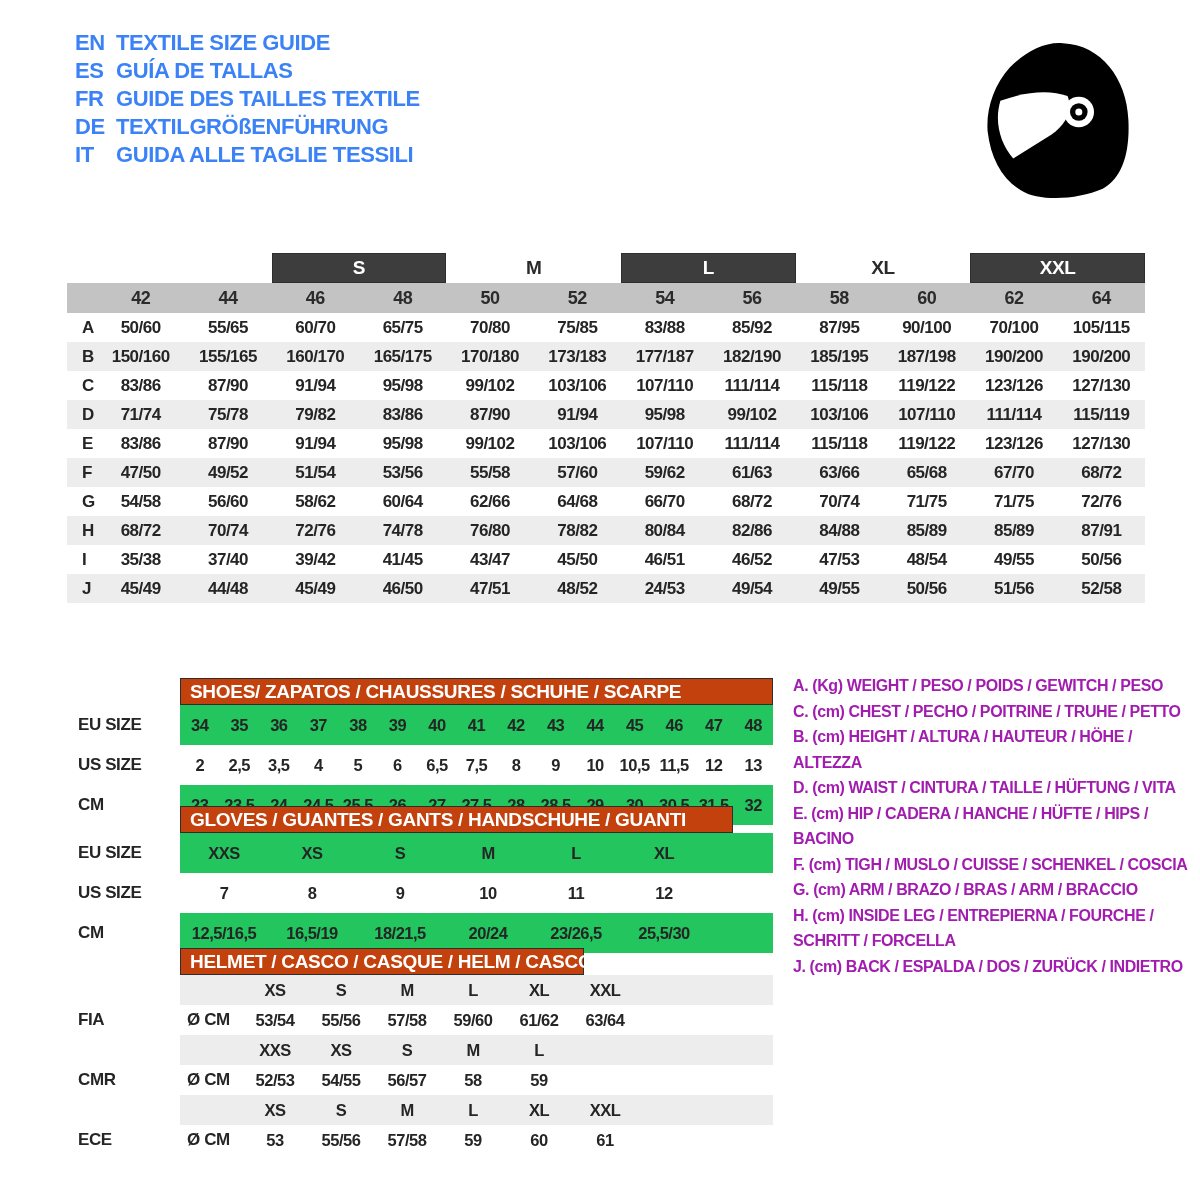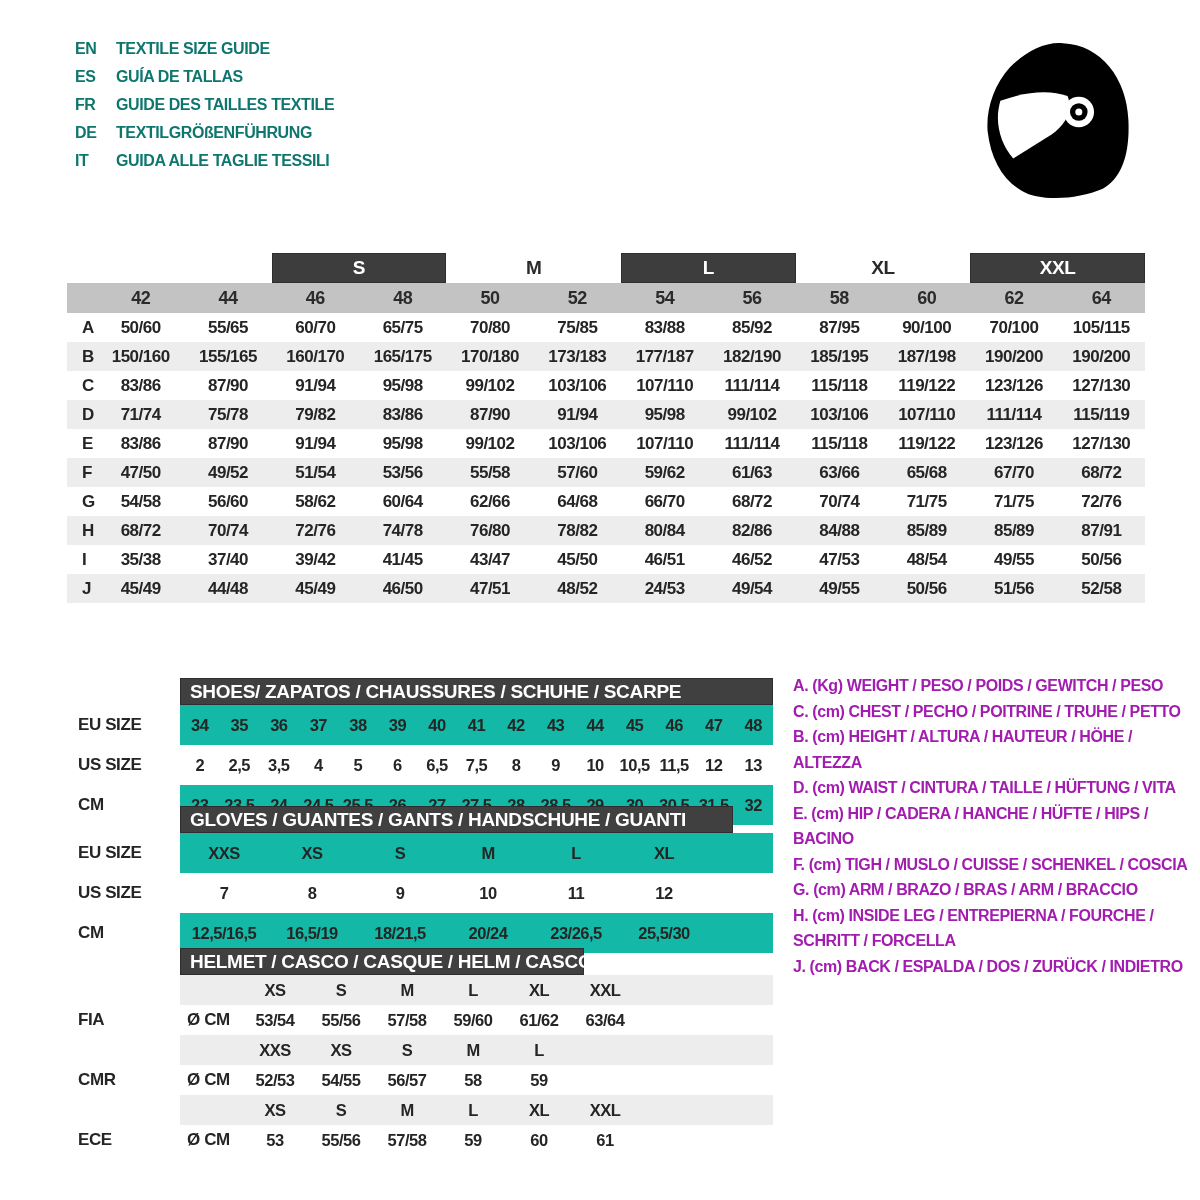--- a/index.html
+++ b/index.html
@@ -5,21 +5,21 @@
   * { margin:0; padding:0; box-sizing:border-box; }
   html,body { width:1200px; height:1200px; }
   body {
     position:relative; width:1200px; height:1200px; background:#ffffff;
     font-family:"Liberation Sans", sans-serif; color:#252525;
     -webkit-font-smoothing:antialiased; overflow:hidden;
   }
 
   
   .top-header { position:absolute; left:75px; top:30px; }
-  .lang-row { display:flex; height:28px; align-items:flex-end; font-weight:bold; font-size:16px; letter-spacing:-0.4px; color:#0f766e; }
+  .lang-row { display:flex; height:28px; align-items:flex-start; font-weight:bold; font-size:22px; letter-spacing:-0.4px; color:#3b82f6; }
   .lang-code { width:41px; }
 
   
   .helmet-logo { position:absolute; left:978px; top:38px; width:160px; height:172px; }
 
   
   .main-table { position:absolute; left:67px; top:253px; width:1078px; font-weight:bold; }
   .mt-flex { display:flex; }
   .mt-spacer { width:30px; flex:0 0 30px; }
   .mt-grid12 { flex:1; display:grid; grid-template-columns:repeat(12,1fr); }
@@ -32,26 +32,26 @@
   .g11 { grid-column:11 / span 2; }
   .mt-band { height:30px; background:#c3c3c3; color:#2b2b2b; }
   .mt-band .mt-cell { font-size:18px; }
   .mt-row { height:29px; }
   .mt-rows .mt-row:nth-child(even) { background:#ededed; }
   .mt-label { width:30px; flex:0 0 30px; display:flex; align-items:center; padding-left:15px; font-size:17px; }
   .mt-cell { display:flex; align-items:center; justify-content:center; font-size:17px; letter-spacing:-0.5px; white-space:nowrap; }
 
   
   .section { position:absolute; left:67px; font-weight:bold; }
-  .sec-bar { margin-left:113px; height:27px; background:#404040; border:1px solid #2e2e2e; color:#ffffff;
+  .sec-bar { margin-left:113px; height:27px; background:#c2410c; border:1px solid #2e2e2e; color:#ffffff;
              display:flex; align-items:center; padding-left:9px; font-size:19px; letter-spacing:-0.3px; white-space:nowrap; }
   .sec-row { display:flex; height:40px; }
   .sec-label { width:113px; flex:0 0 113px; display:flex; align-items:center; padding-left:11px; font-size:17px; letter-spacing:-0.4px; }
   .sec-area { width:593px; flex:0 0 593px; display:grid; }
-  .sec-area.striped { background:#14b8a6; }
+  .sec-area.striped { background:#22c55e; }
   .cols15 { grid-template-columns:repeat(15,1fr); }
   .cols6g { grid-template-columns:repeat(6,88px); }
   .sec-cell { display:flex; align-items:center; justify-content:center; font-size:16.5px; letter-spacing:-0.5px; white-space:nowrap; }
 
   
   .hm-row { display:flex; height:30px; }
   .hm-area { width:593px; flex:0 0 593px; display:flex; }
   .hm-area.striped { background:#ededed; }
   .hm-unit { width:62px; flex:0 0 62px; display:flex; align-items:center; padding-left:7px; font-size:17px; letter-spacing:-0.4px; }
   .hm-cells { display:grid; grid-template-columns:repeat(6,66px); }

